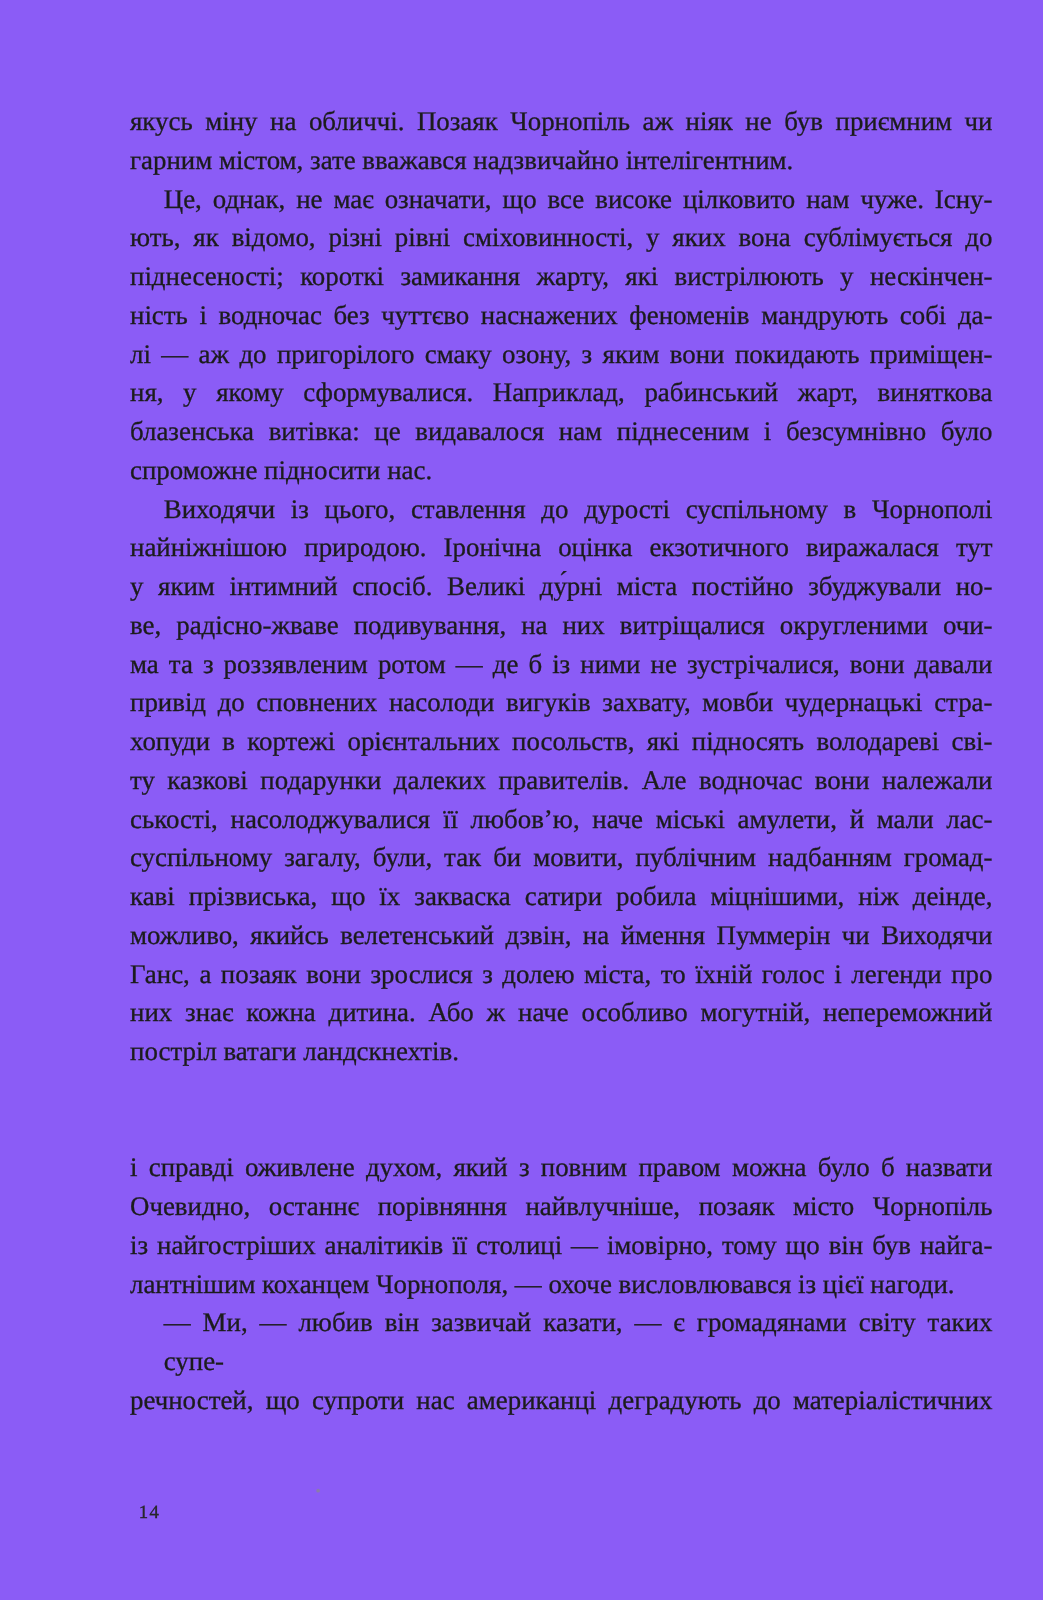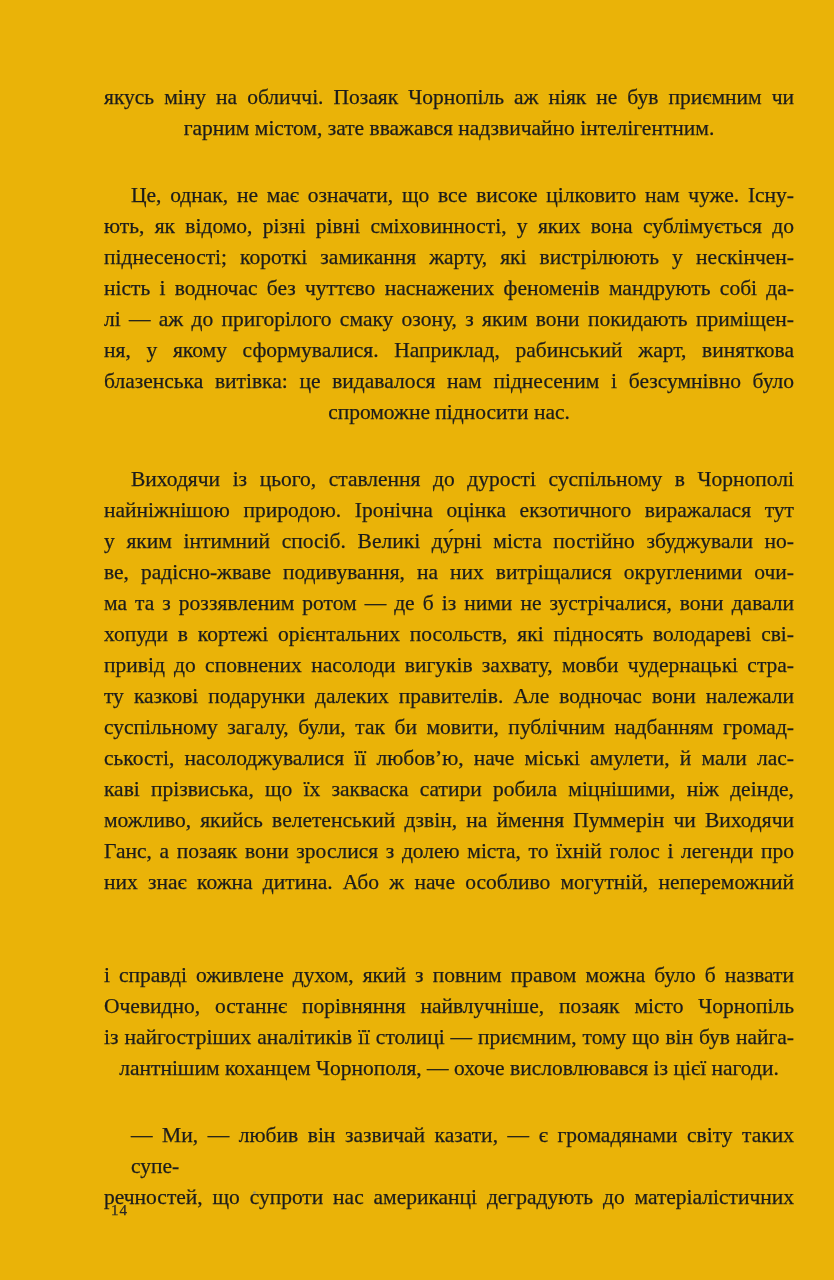--- a/index.html
+++ b/index.html
@@ -7,44 +7,43 @@
     padding: 0;
     width: 834px;
     height: 1280px;
     background: #fcfcfc;
     overflow: hidden;
   }
   .page {
     position: relative;
     width: 834px;
     height: 1280px;
-    background: #eab308;
+    background: #8b5cf6;
     font-family: "Liberation Serif", "DejaVu Serif", serif;
     color: #1c1c1c;
     -webkit-text-stroke: 0.25px #1c1c1c;
   }
   .text-area {
     position: absolute;
     top: 82px;
     left: 104px;
     width: 690px;
   }
   .line {
     font-size: 21.5px;
     line-height: 31px;
     white-space: normal;
-    text-align: center;
+    text-align: left;
   }
   .line.just {
     text-align: justify;
     text-align-last: justify;
   }
   .line.indent {
     padding-left: 27px;
-    margin-top: 36px;
   }
   .block-2 {
     margin-top: 62px;
   }
   .page-number {
     position: absolute;
     left: 111px;
     top: 1198px;
     font-size: 15px;
     line-height: 24px;
@@ -76,34 +75,35 @@
         <div class="line just">ність і водночас без чуттєво наснажених феноменів мандрують собі да-</div>
         <div class="line just">лі — аж до пригорілого смаку озону, з яким вони покидають приміщен-</div>
         <div class="line just">ня, у якому сформувалися. Наприклад, рабинський жарт, виняткова</div>
         <div class="line just">блазенська витівка: це видавалося нам піднесеним і безсумнівно було</div>
         <div class="line">спроможне підносити нас.</div>
         <div class="line just indent">Виходячи із цього, ставлення до дурості суспільному в Чорнополі</div>
         <div class="line just">найніжнішою природою. Іронічна оцінка екзотичного виражалася тут</div>
         <div class="line just">у яким інтимний спосіб. Великі ду́рні міста постійно збуджували но-</div>
         <div class="line just">ве, радісно-жваве подивування, на них витріщалися округленими очи-</div>
         <div class="line just">ма та з роззявленим ротом — де б із ними не зустрічалися, вони давали</div>
+        <div class="line just">привід до сповнених насолоди вигуків захвату, мовби чудернацькі стра-</div>
         <div class="line just">хопуди в кортежі орієнтальних посольств, які підносять володареві сві-</div>
-        <div class="line just">привід до сповнених насолоди вигуків захвату, мовби чудернацькі стра-</div>
         <div class="line just">ту казкові подарунки далеких правителів. Але водночас вони належали</div>
+        <div class="line just">ськості, насолоджувалися її любов’ю, наче міські амулети, й мали лас-</div>
         <div class="line just">суспільному загалу, були, так би мовити, публічним надбанням громад-</div>
-        <div class="line just">ськості, насолоджувалися її любов’ю, наче міські амулети, й мали лас-</div>
         <div class="line just">каві прізвиська, що їх закваска сатири робила міцнішими, ніж деінде,</div>
         <div class="line just">можливо, якийсь велетенський дзвін, на ймення Пуммерін чи Виходячи</div>
         <div class="line just">Ганс, а позаяк вони зрослися з долею міста, то їхній голос і легенди про</div>
         <div class="line just">них знає кожна дитина. Або ж наче особливо могутній, непереможний</div>
+        <div class="line">постріл ватаги ландскнехтів.</div>
       </section>
     <section class="block block-2">
         <div class="line just">і справді оживлене духом, який з повним правом можна було б назвати</div>
         <div class="line just">Очевидно, останнє порівняння найвлучніше, позаяк місто Чорнопіль</div>
-        <div class="line just">із найгостріших аналітиків її столиці — приємним, тому що він був найга-</div>
+        <div class="line just">із найгостріших аналітиків її столиці — імовірно, тому що він був найга-</div>
         <div class="line">лантнішим коханцем Чорнополя, — охоче висловлювався із цієї нагоди.</div>
         <div class="line just indent">— Ми, — любив він зазвичай казати, — є громадянами світу таких супе-</div>
         <div class="line just">речностей, що супроти нас американці деградують до матеріалістичних</div>
       </section>
   </main>
   <div class="scan-speck"></div>
   <div class="page-number">14</div>
 </div>
 
 </body></html>

